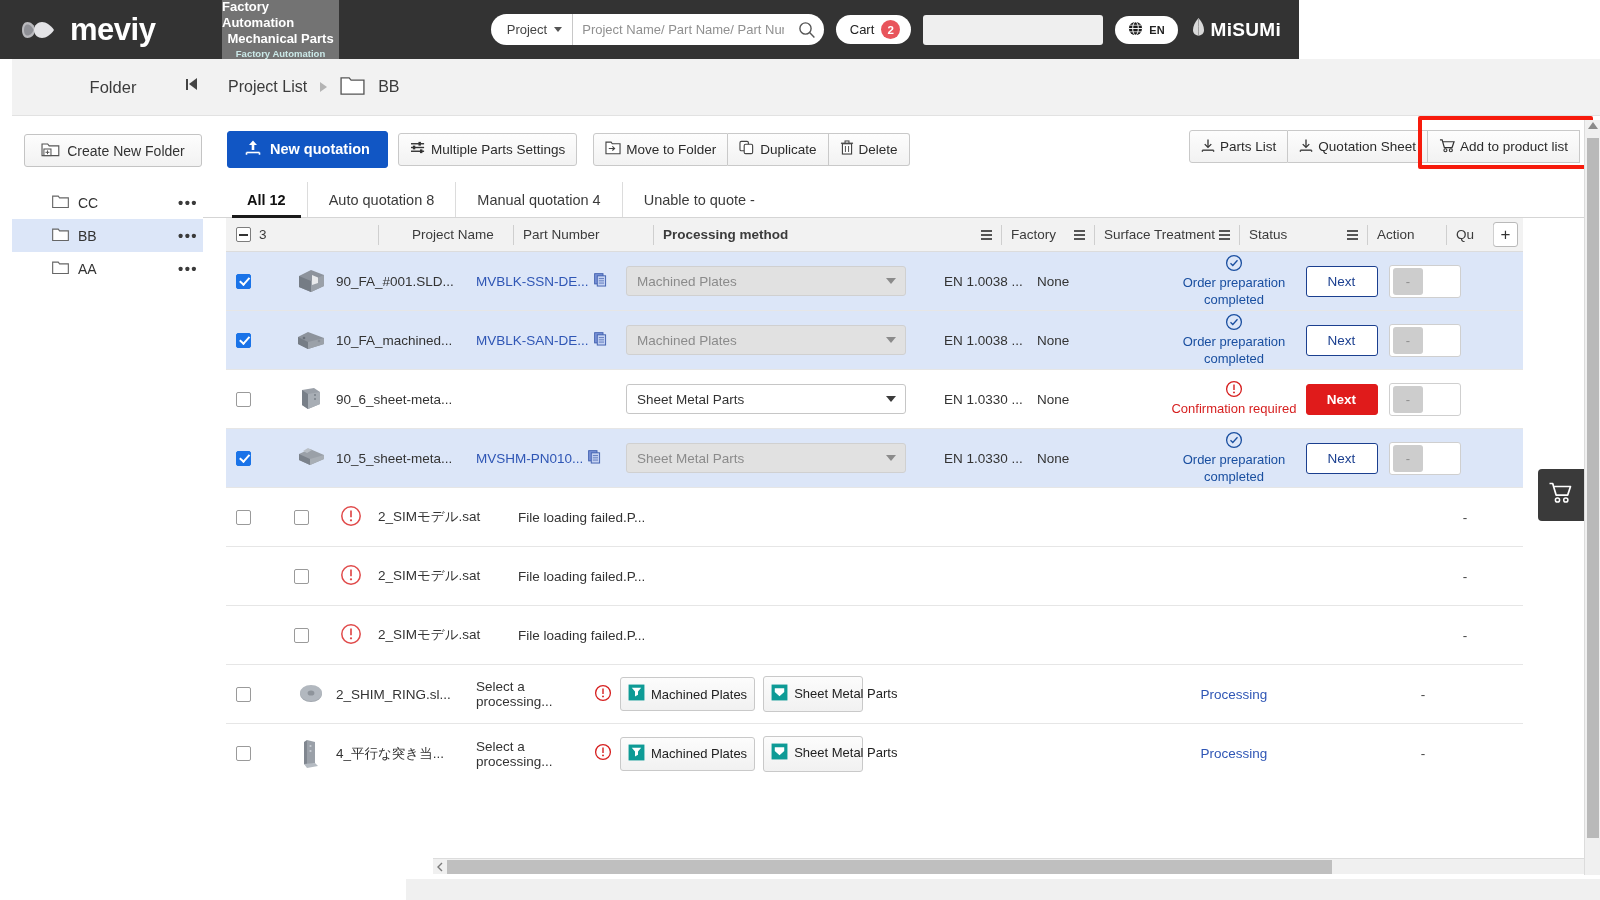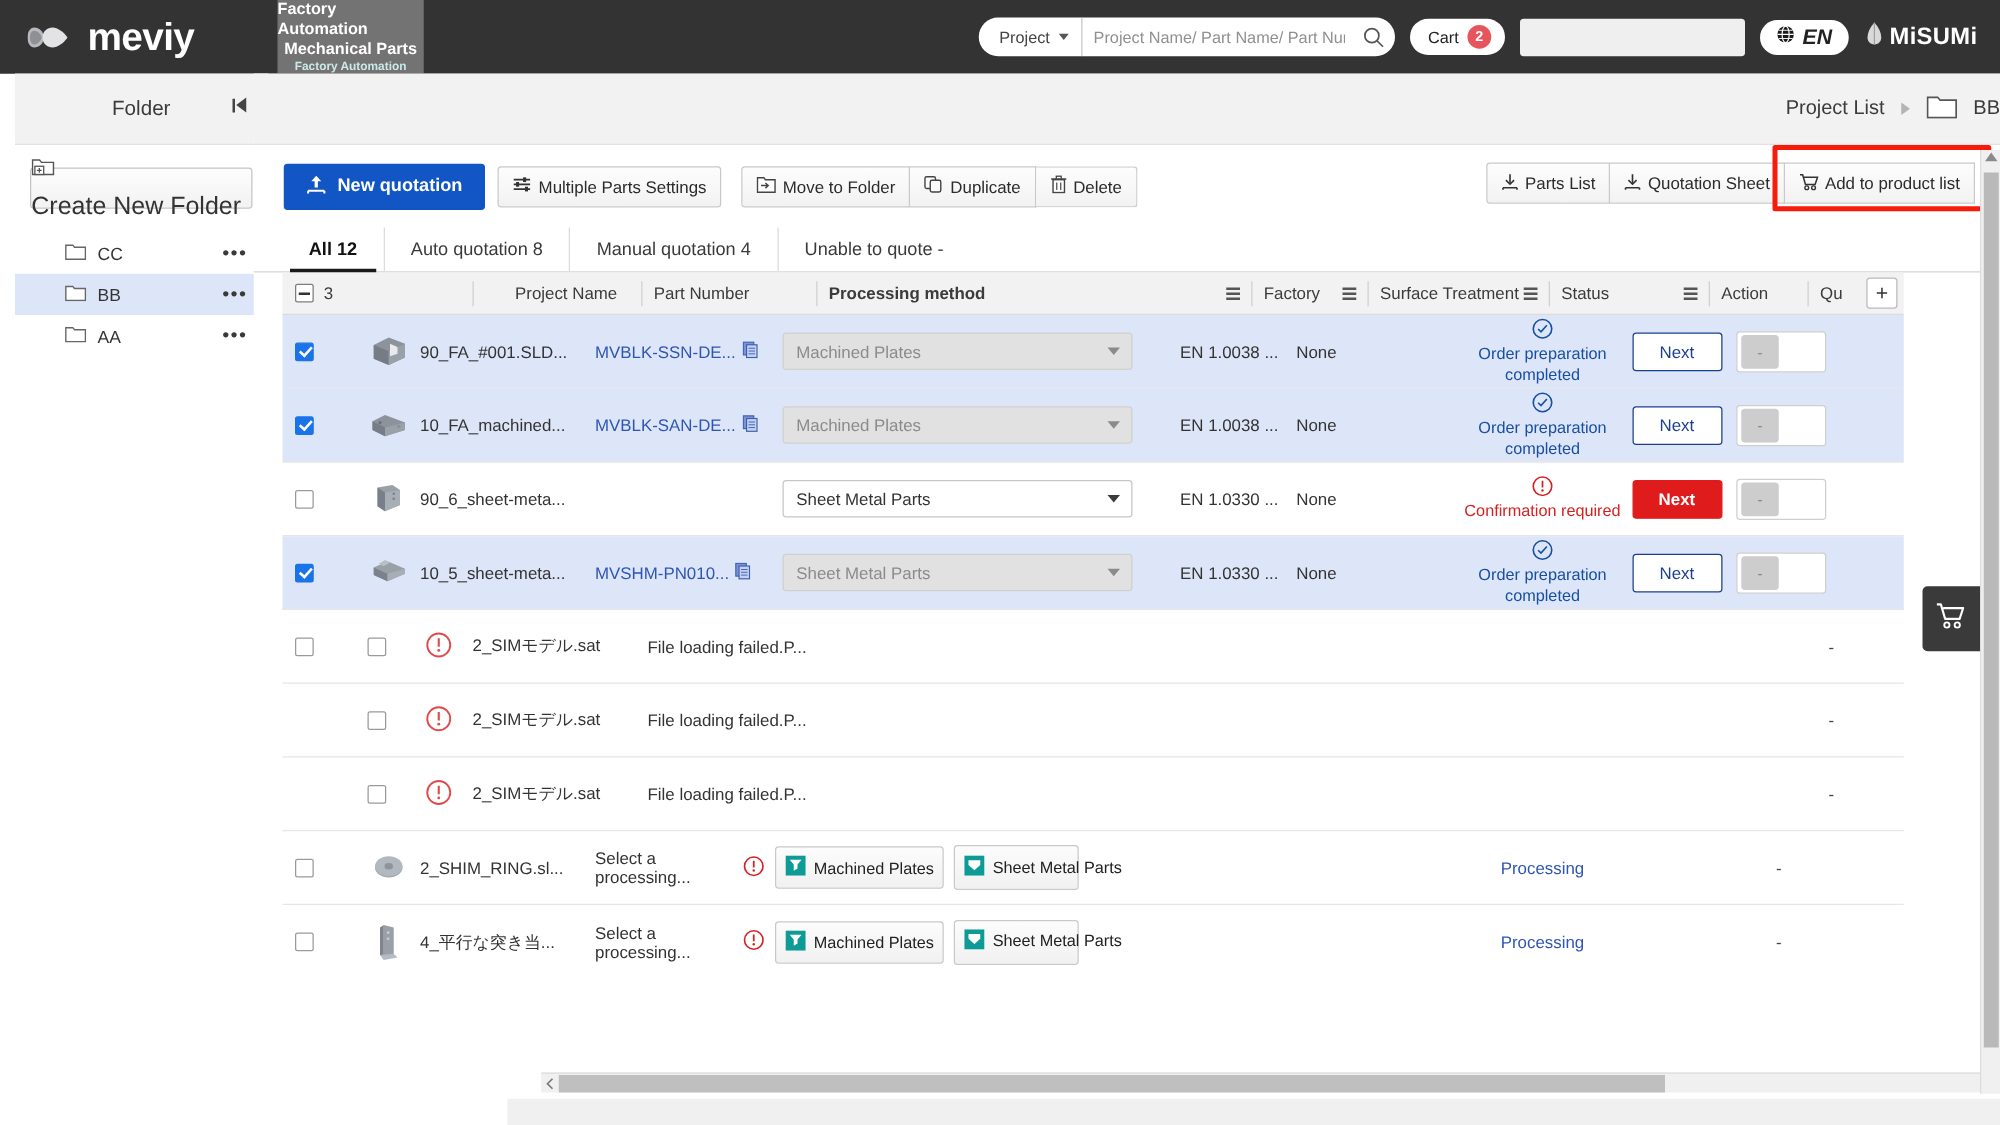--- a/index.html
+++ b/index.html
@@ -7,21 +7,21 @@
     margin: 0; padding: 0;
     width: 1600px; height: 900px;
     overflow: hidden;
     font-family: "Liberation Sans", sans-serif;
     background: #fff;
     color: #333;
   }
 
   
   .topbar {
-    position: absolute; top: 0; left: 0; width: 1600px; height: 59px;
+    position: absolute; top: 0; left: 0; width: 1299px; height: 59px;
     background: #333333;
     display: flex; 
   }
   .brand {
     display: flex; align-items: center; gap: 6px;
     margin-left: 22px; width: 180px; height: 59px;
   }
   .brand-mark { width: 42px; height: 26px; position: relative; flex: none; }
   .brand-text {
     font-size: 31px; font-weight: bold; color: #fff; letter-spacing: -0.5px;
@@ -70,21 +70,21 @@
     background: #e8545b; color: #fff; border-radius: 50%;
     width: 19px; height: 19px; font-size: 11.5px; font-weight: bold;
     display: flex; align-items: center; justify-content: center;
   }
   .blank-field {
     width: 180px; height: 30px; background: #efefef; border-radius: 3px;
   }
   .lang-chip {
     display: flex; align-items: center; gap: 6px; background: #fff;
     height: 28px; border-radius: 14px; padding: 0 13px; cursor: pointer;
-    font-size: 17px; font-weight: bold; color: #222; font-style: italic;
+    font-size: 11px; font-weight: bold; color: #222;
   }
   .misumi {
     display: flex; align-items: center; gap: 4px; color: #fff;
     font-size: 19px; font-weight: bold; letter-spacing: 0.3px;
   }
 
   
   .sidebar {
     position: absolute; left: 12px; top: 59px; width: 203px; height: 841px;
     background: #fff; border-right: 1px solid #d9d9d9;
@@ -99,22 +99,22 @@
     display: flex; align-items: center; gap: 1px;
   }
   .collapse-btn .bar { width: 2px; height: 11px; background: #444; }
   .collapse-btn .tri {
     width: 0; height: 0; border-top: 6px solid transparent;
     border-bottom: 6px solid transparent; border-right: 8px solid #444;
   }
   .new-folder-btn {
     margin: 18px 12px 0 12px; height: 33px; border: 1px solid #c4c4c4;
     border-radius: 3px; background: linear-gradient(#fdfdfd,#f2f2f2);
-    display: flex; justify-content: center; gap: 7px;
-    font-size: 20px; color: #333; cursor: pointer; flex-direction: column;
+    display: flex; align-items: center; justify-content: center; gap: 7px;
+    font-size: 14px; color: #333; cursor: pointer;
   }
   .tree { margin-top: 19px; }
   .tree-root {
     display: flex; align-items: center; gap: 8px; padding: 6px 0 6px 14px;
     font-size: 14px; color: #444; cursor: pointer;
   }
   .tree-item {
     display: flex; align-items: center; gap: 9px; padding: 8px 0 8px 40px;
     font-size: 14px; color: #333; cursor: pointer; position: relative;
   }
@@ -125,21 +125,21 @@
     line-height: 0.4; cursor: pointer;
   }
 
   
   .main {
     position: absolute; left: 203px; top: 59px; width: 1397px; height: 841px;
     background: #fff;
   }
   .breadcrumb-bar {
     height: 57px; background: #f2f2f2; border-bottom: 1px solid #e2e2e2;
-    display: flex; align-items: center; padding-left: 25px; gap: 13px; justify-content: flex-end;
+    display: flex; align-items: center; padding-left: 25px; gap: 13px;
   }
   .crumb-link { font-size: 16px; color: #3b3b3b; cursor: pointer; }
   .crumb-sep {
     width: 0; height: 0; border-top: 5px solid transparent;
     border-bottom: 5px solid transparent; border-left: 7px solid #b4b4b4;
   }
   .crumb-cur { font-size: 16px; color: #3b3b3b; }
 
   .toolbar {
     height: 66px; display: flex; align-items: center; padding: 0 22px 0 24px;

